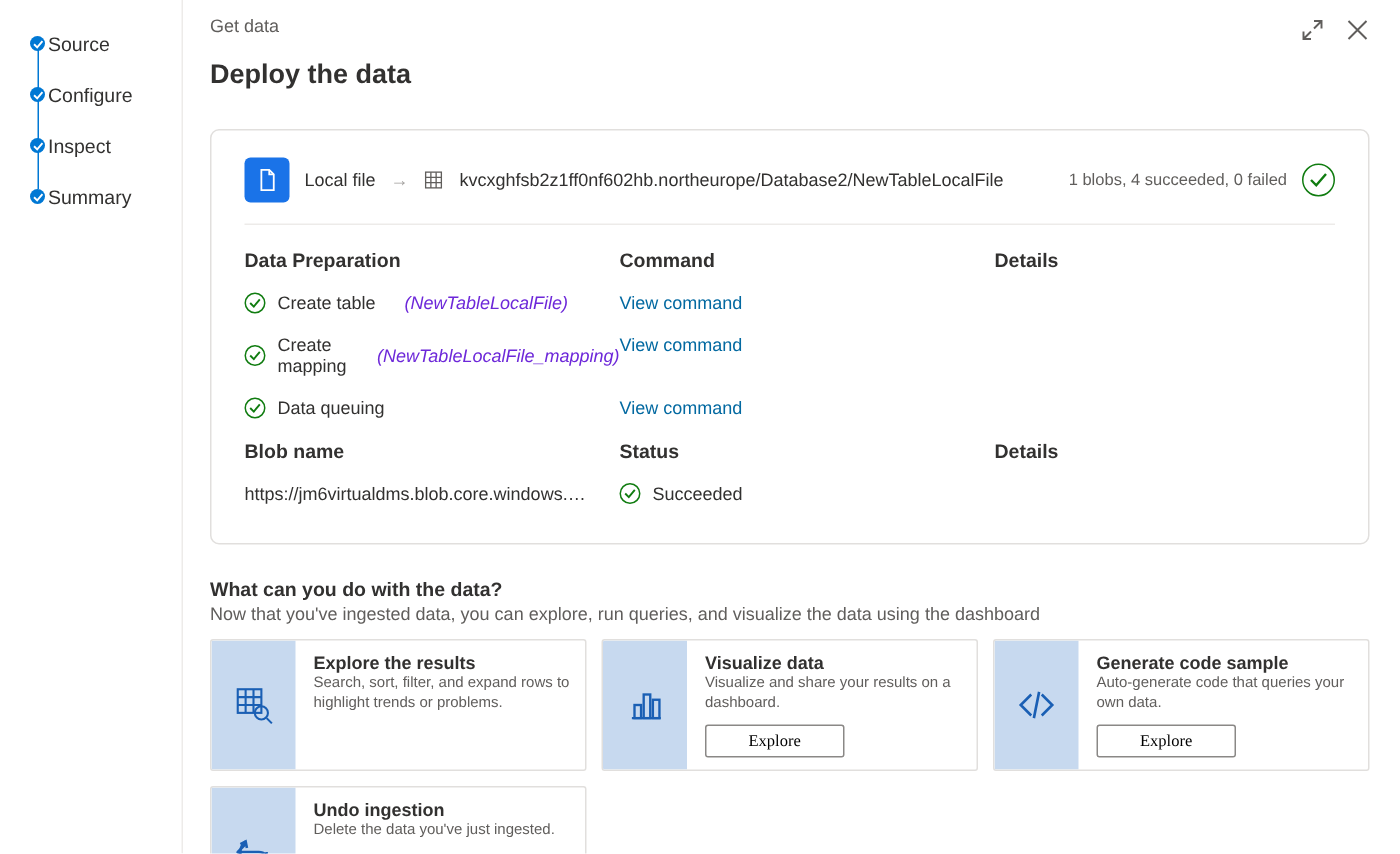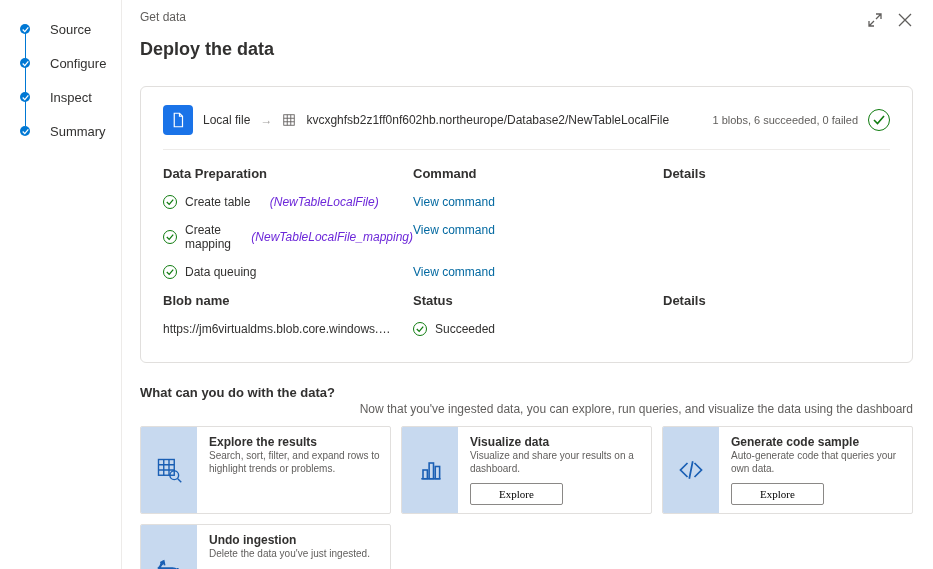--- a/index.html
+++ b/index.html
@@ -1,20 +1,20 @@
 <!DOCTYPE html>
 <html><head>
 <meta charset="utf-8">
 <style>
   * { box-sizing: border-box; margin: 0; padding: 0; }
   body { font-family: "Segoe UI", -apple-system, sans-serif; font-size: 13px; color: #323130; background: #fff; width: 933px; height: 569px; overflow: hidden; display: flex; }
   .sidebar { width: 122px; border-right: 1px solid #edebe9; padding: 12px 0 0 20px; position: relative; }
   .steps { position: relative; }
   .step-line { position: absolute; left: 4.5px; top: 14px; width: 1px; height: 100px; background: #0078d4; }
-  .step { display: flex; align-items: center; gap: 20px; height: 34px; font-size: 13px; cursor: default; }
+  .step { display: flex; align-items: center; gap: 2px; height: 34px; font-size: 13px; cursor: default; }
   .step-dot { width: 10px; height: 10px; border-radius: 50%; background: #0078d4; display: flex; align-items: center; justify-content: center; flex-shrink: 0; z-index: 1; }
   .step-dot svg { width: 7px; height: 7px; }
   .main { flex: 1; padding: 10px 20px 12px 18px; display: flex; flex-direction: column; }
   .header-row { display: flex; align-items: flex-start; }
   .header-left { flex: 1; }
   .pre-title { font-size: 12px; color: #605e5c; margin-bottom: 15px; }
   .title { font-size: 18px; font-weight: 600; margin-top: 0; }
   .header-icons { display: flex; gap: 14px; padding-top: 2px; }
   .icon-btn { width: 16px; height: 16px; cursor: pointer; color: #605e5c; display: flex; align-items: center; justify-content: center; }
   .card { border: 1px solid #e1dfdd; border-radius: 6px; margin-top: 26px; padding: 18px 22px 26px; }
@@ -29,21 +29,21 @@
   .big-check svg { width: 12px; height: 12px; }
   .grid { display: grid; grid-template-columns: 250px 250px 1fr; row-gap: 14px; margin-top: 16px; font-size: 12px; }
   .col-head { font-weight: 600; font-size: 13px; }
   .prep-item { display: flex; align-items: center; gap: 8px; }
   .mini-check { width: 14px; height: 14px; border-radius: 50%; border: 1.2px solid #107c10; display: flex; align-items: center; justify-content: center; flex-shrink: 0; }
   .mini-check svg { width: 8px; height: 8px; }
   .italic { font-style: italic; color: #6d28d9; }
   .link { color: #0369a1; cursor: pointer; }
   .blob-url { color: #323130; white-space: nowrap; overflow: hidden; text-overflow: ellipsis; max-width: 230px; }
   .promo-title { text-align: left; font-weight: 600; font-size: 13px; margin-top: 22px; }
-  .promo-sub { text-align: right; font-size: 12px; color: #605e5c; margin-top: 2px; }
+  .promo-sub { text-align: left; font-size: 12px; color: #605e5c; margin-top: 2px; }
   .tiles { display: grid; grid-template-columns: repeat(3, 1fr); gap: 10px; margin-top: 10px; }
   .tile { border: 1px solid #e1dfdd; border-radius: 2px; display: flex; height: 88px; overflow: hidden; }
   .tile-left { width: 56px; background: #c7d9ef; display: flex; align-items: center; justify-content: center; }
   .tile-left svg { width: 28px; height: 28px; }
   .tile-body { padding: 8px 10px 8px 12px; flex: 1; display: flex; flex-direction: column; }
   .tile-title { font-weight: 600; font-size: 12px; }
   .tile-desc { font-size: 10px; color: #605e5c; line-height: 1.25; margin-top: 1px; }
   .tile-btn { margin-top: auto; align-self: flex-start; border: 1px solid #8a8886; background: #fff; border-radius: 2px; font-size: 11px; padding: 4px 28px; cursor: pointer; font-family: Liberation Serif, serif; }
   .footer { margin-top: auto; display: flex; justify-content: flex-end; padding-top: 16px; }
   .close-btn { background: #0f172a; color: #fff; border: none; border-radius: 4px; padding: 7px 22px; font-size: 15px; cursor: pointer; font-family: Liberation Sans, sans-serif; }
@@ -119,21 +119,21 @@
       </div>
       <span class="path-text">Local file</span>
       <span class="arrow">→</span>
       <span class="db-icon">
         <svg width="14" height="14" viewBox="0 0 16 16" stroke="#605e5c" fill="none" stroke-width="1">
             <rect x="2" y="2" width="12" height="12"></rect>
             <path d="M2 6 H14 M2 10 H14 M6 2 V14 M10 2 V14"></path>
           </svg>
       </span>
       <span class="path-text">kvcxghfsb2z1ff0nf602hb.northeurope/Database2/NewTableLocalFile</span>
-      <span class="status-txt">1 blobs, 6 succeeded, 0 failed</span>
+      <span class="status-txt">1 blobs, 4 succeeded, 0 failed</span>
       <div class="big-check">
         <svg viewBox="0 0 12 12">
             <path d="M1 6 L4.5 9.5 L11 2" stroke="#107c10" stroke-width="1.6" fill="none"></path>
           </svg>
       </div>
     </div>
 
     <div class="grid">
       <div class="col-head">Data Preparation</div>
       <div class="col-head">Command</div>

